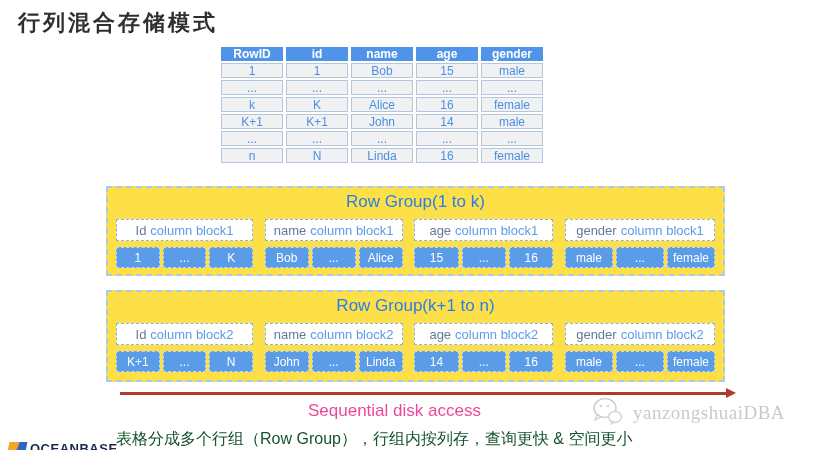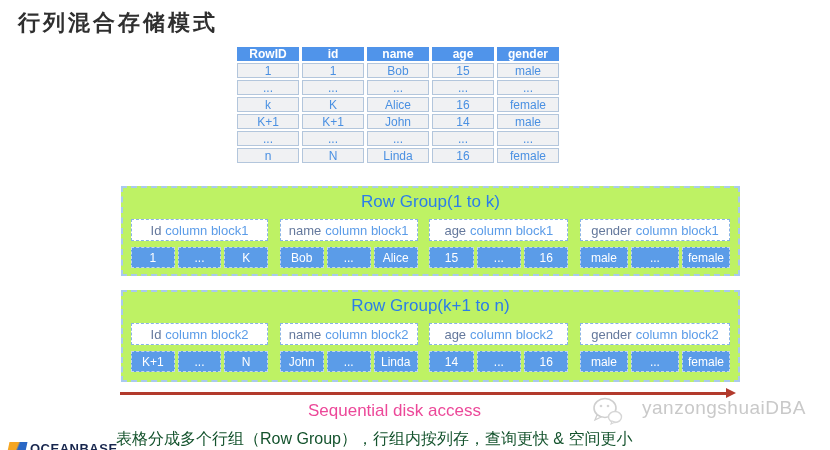--- a/index.html
+++ b/index.html
@@ -3,31 +3,31 @@
 <meta charset="utf-8">
 <style>
   * { margin:0; padding:0; box-sizing:border-box; }
   body { background:#ffffff; font-family:"Liberation Sans", sans-serif; }
   .slide { position:relative; width:830px; height:450px; background:#ffffff; overflow:hidden; }
 
   .slide-title { position:absolute; left:18px; top:8px; font-size:22px; font-weight:bold;
                  color:#2f2f2f; letter-spacing:3px; }
 
   
-  .src-table { position:absolute; left:222px; top:47px; display:grid;
+  .src-table { position:absolute; left:206px; top:47px; display:grid;
                grid-template-columns:repeat(5,62px); grid-template-rows:14px repeat(6,15px);
                column-gap:3px; row-gap:2px;padding-left:15px; }
   .th { background:#5094ea; color:#ffffff; font-size:12px; font-weight:bold;
         display:flex; align-items:center; justify-content:center; line-height:1; }
   .td { background:#f0f1f3; border:1px solid #b3c6dc; color:#4a90e2; font-size:12px;
         display:flex; align-items:center; justify-content:center; line-height:1; }
 
   
-  .row-group { position:absolute; left:121px; width:619px; height:90px;
-               border:2px dashed #a9c9ef; background:#bef264; }
+  .row-group { position:absolute; left:106px; width:619px; height:90px;
+               border:2px dashed #a9c9ef; background:#fde047; }
   .rg1 { top:186px; }
   .rg2 { top:290px; height:92px; }
   .rg-title { text-align:center; padding-top:4px; font-size:17px; color:#2b7de9; }
   .blocks { position:absolute; top:31px; left:8px; right:8px; display:flex;
             justify-content:space-between; }
   .block { }
   .block:nth-child(1){ width:137px; }
   .block:nth-child(2){ width:138px; }
   .block:nth-child(3){ width:139px; }
   .block:nth-child(4){ width:150px; }
@@ -41,22 +41,22 @@
               justify-content:center; line-height:1; }
 
   
   .disk-arrow { position:absolute; left:120px; top:392px; width:606px; height:3px;
                 background:#b23a2c; }
   .disk-arrow-head { position:absolute; left:726px; top:388px; width:0; height:0;
                      border-left:10px solid #b23a2c; border-top:5px solid transparent;
                      border-bottom:5px solid transparent; }
   .arrow-label { position:absolute; left:308px; top:401px; font-size:17px; color:#ec4899; }
 
-  .watermark { position:absolute; left:590px; top:397px; display:flex; align-items:flex-start;
-               gap:18px; }
+  .watermark { position:absolute; left:590px; top:397px; display:flex; align-items:center;
+               gap:9px;font-family:Liberation Serif, serif; }
   .watermark-text { font-size:19px; color:#c9c9c9;
                     text-shadow:0 1px 0 #ffffff, 0 -1px 0 #ffffff; letter-spacing:0.5px; }
 
   .caption { position:absolute; left:116px; top:429px; font-size:16px; color:#14532d; }
 
   .logo { position:absolute; left:8px; top:441px; display:flex; align-items:center; gap:4px; }
   .logo-icon { width:18px; height:14px; background:linear-gradient(100deg,#f5a623 45%, #2a67c5 55%);
                transform:skewX(-12deg); }
   .logo-text { font-size:13px; font-weight:bold; color:#17264d; letter-spacing:0.5px; }
 </style>

